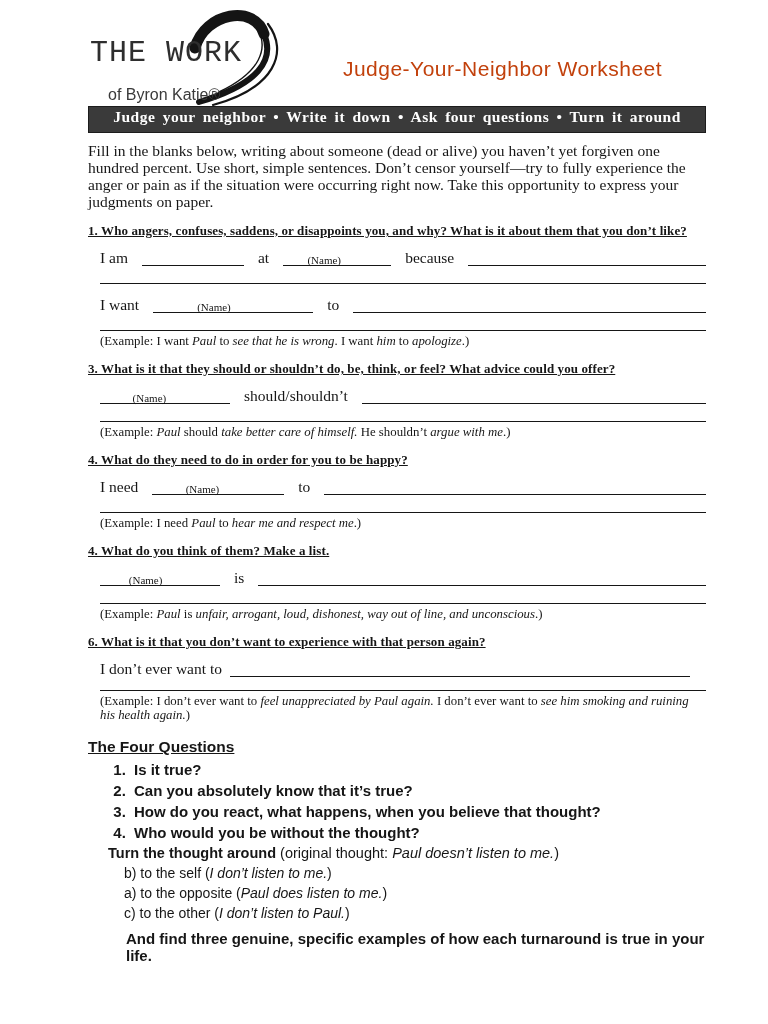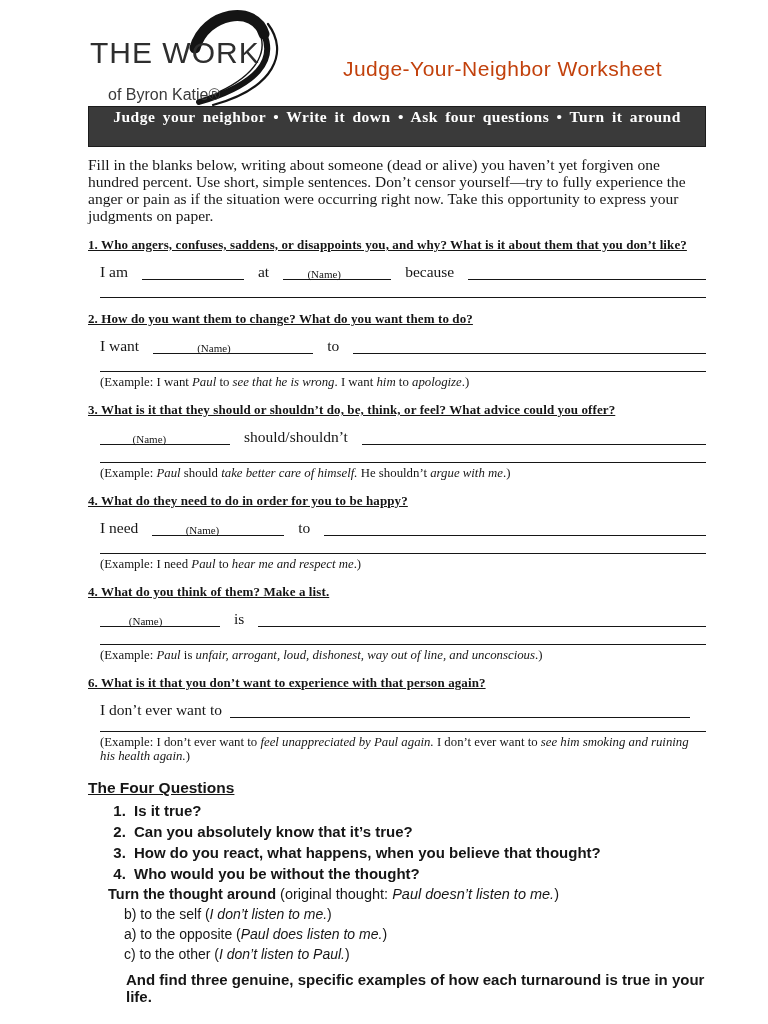--- a/index.html
+++ b/index.html
@@ -7,38 +7,38 @@
   .page {
     position:relative; width:768px; height:1024px; margin:0 auto;
     background:#ffffff; color:#161616; overflow:hidden;
     font-family:"Liberation Serif", serif;
   }
   
   .header { display:flex; align-items:center; padding:10px 62px 4px 84px; height:104px; }
   .logo { position:relative; width:215px; height:94px; flex:0 0 auto; }
   .logo-line1 {
     position:absolute; left:6px; top:28px;
-    font-family:Liberation Sans, sans-serif; font-size:30px; letter-spacing:1px;
+    font-family:Liberation Mono, monospace; font-size:30px; letter-spacing:1px;
     color:#2e2e2e; font-weight:400; white-space:nowrap;
   }
   .logo-line2 {
     position:absolute; left:24px; top:62px;
     font-family:"Liberation Sans", sans-serif; font-size:16px; color:#3a3a3a; white-space:nowrap;margin-top:16px;
   }
   .logo-heart { position:absolute; right:-8px; top:-4px; }
   .title {
     flex:1; text-align:center; padding-top:28px;
     font-family:"Liberation Sans", sans-serif; font-size:21px; color:#c2410c;
     letter-spacing:0.5px; white-space:nowrap;
   }
   
   .tagline {
     margin:2px 62px 0 88px; background:#3a3a3a; border:1px solid #1c1c1c;
     color:#ffffff; text-align:center; font-weight:bold; font-size:15.5px;
-    padding:1px 0 20px 0; letter-spacing:0.5px; word-spacing:3px;
+    padding:1px 0 6px 0; letter-spacing:0.5px; word-spacing:3px;
   }
   
   .intro { margin:9px 62px 0 88px; font-size:15.5px; line-height:17px; }
   
   .questions { margin:0 62px 0 88px; }
   .q { margin-top:13px; }
   .q-head { font-weight:bold; font-size:13px; letter-spacing:0.1px;text-decoration:underline; }
   .fill-row {
     display:flex; align-items:flex-start; margin:11px 0 17px 12px;
     font-size:15.5px; line-height:16px;gap:8px;
@@ -99,21 +99,20 @@
         <span class="blank has-name" style="width:108px">
             <span class="name-label">(Name)</span>
           </span>
         <span class="word">because</span>
         <span class="blank grow"></span>
       </div>
       <div class="full-line"></div>
     </section>
 
     <section class="q">
-      <div class="q-head">2. How do you want them to change? What do you want them to do?</div>
       <div class="fill-row">
         <span class="word">I want</span>
         <span class="blank has-name" style="width:160px">
             <span class="name-label">(Name)</span>
           </span>
         <span class="word">to</span>
         <span class="blank grow"></span>
       </div>
       <div class="full-line"></div>
       <div class="example"><span>(Example: I want </span><span class="it">Paul</span><span> to </span><span class="it">see that he is wrong</span><span>. I want </span><span class="it">him</span><span> to </span><span class="it">apologize</span><span>.)</span></div>

